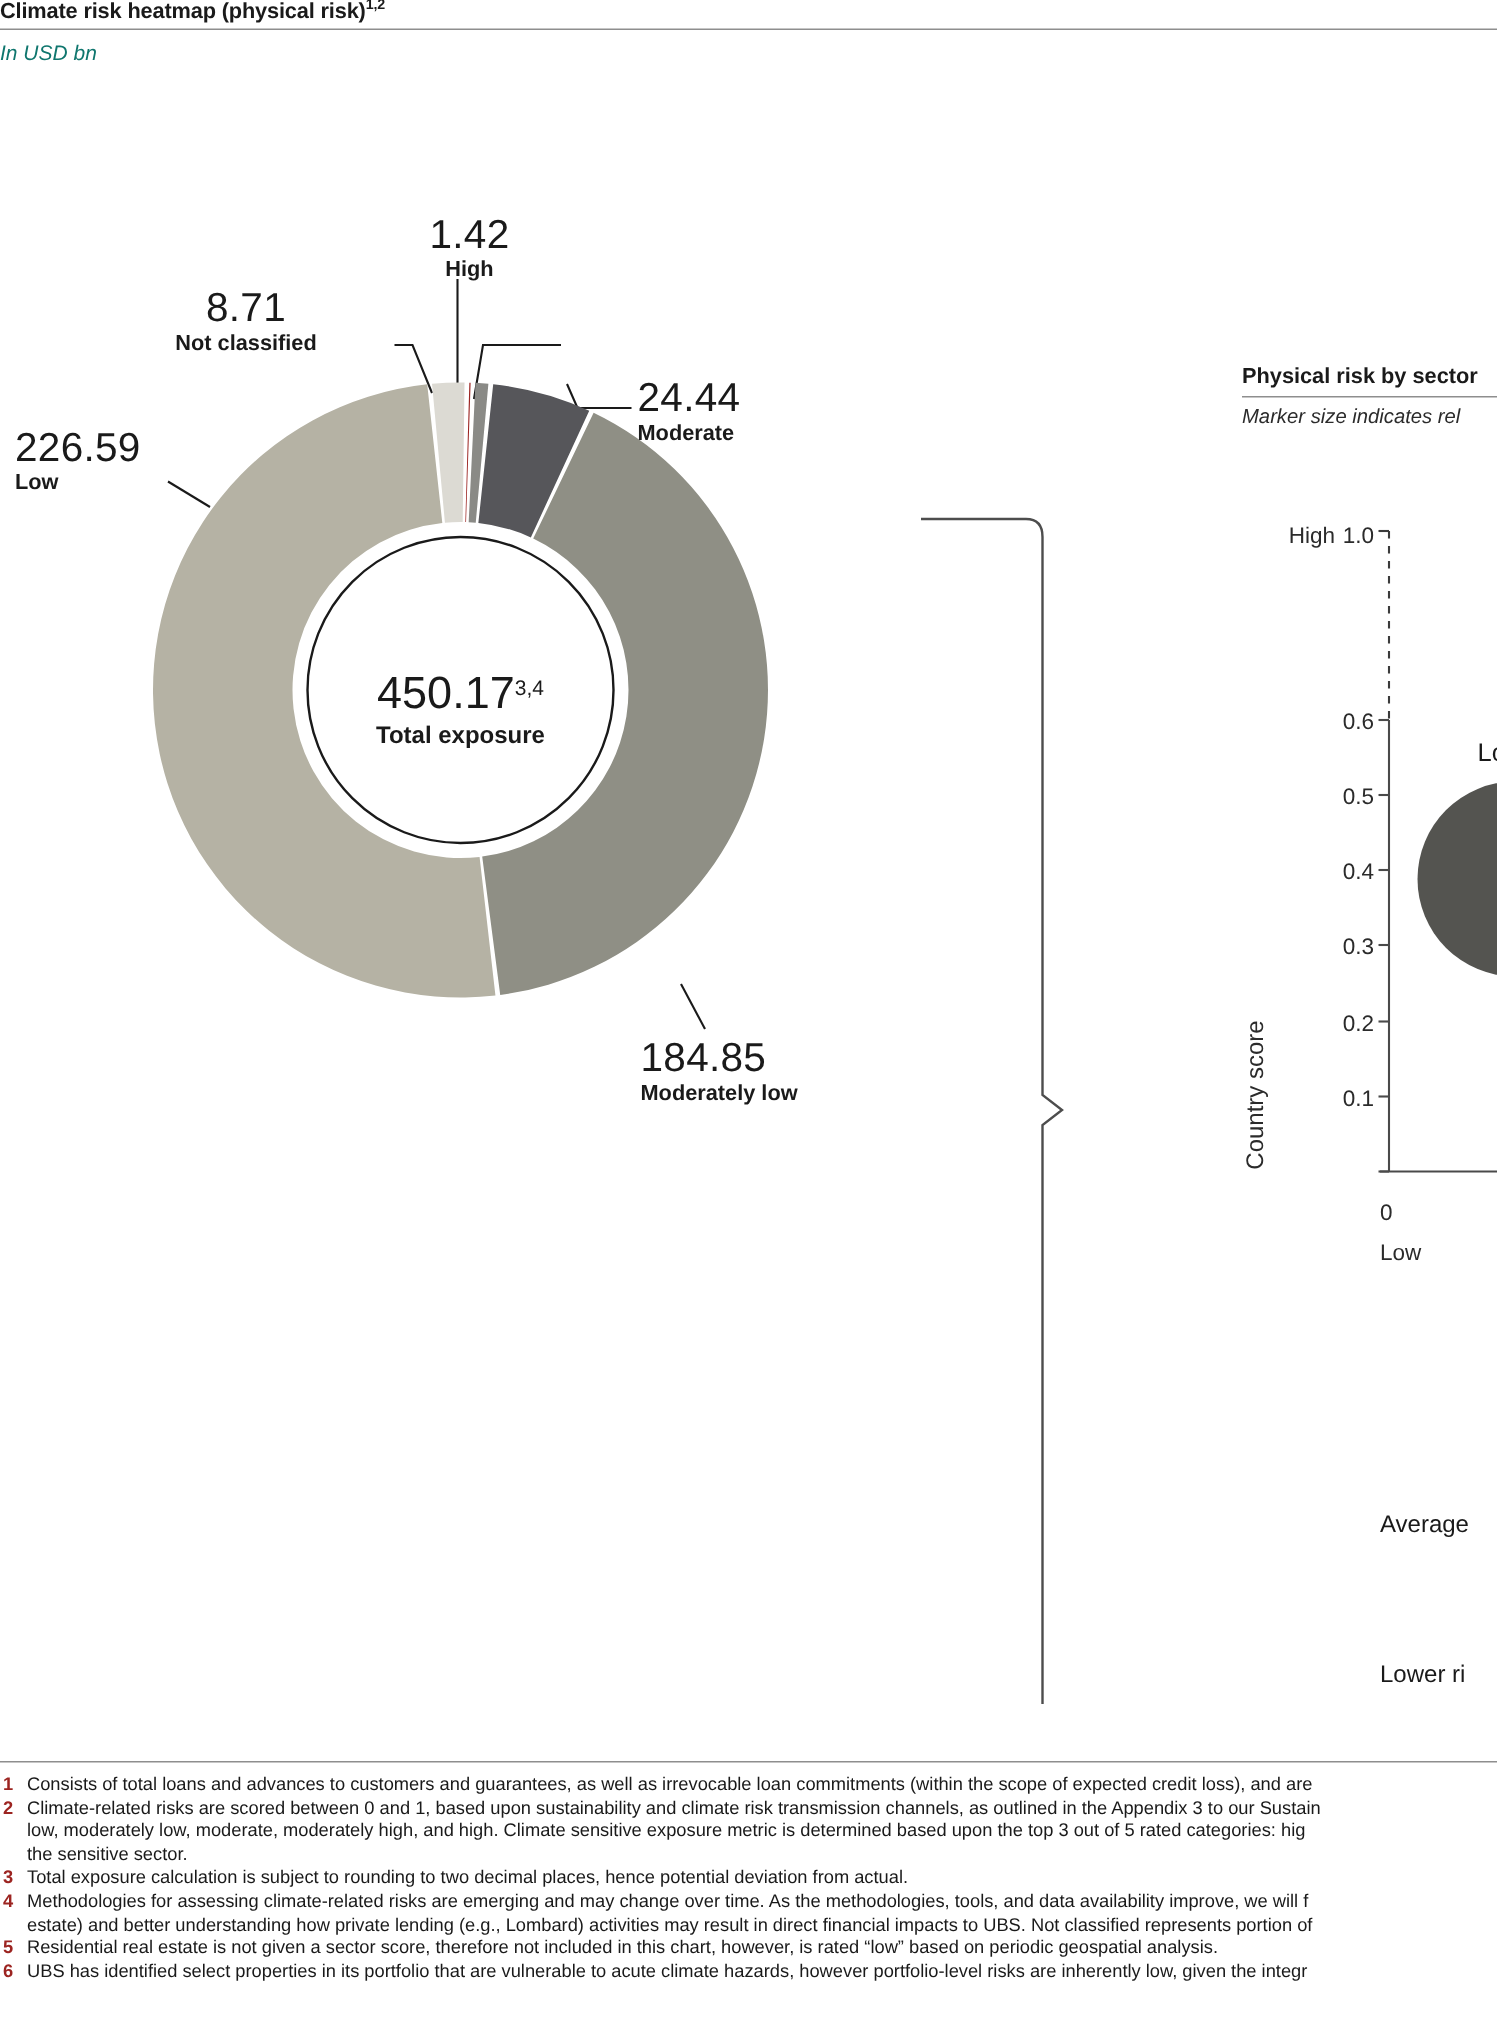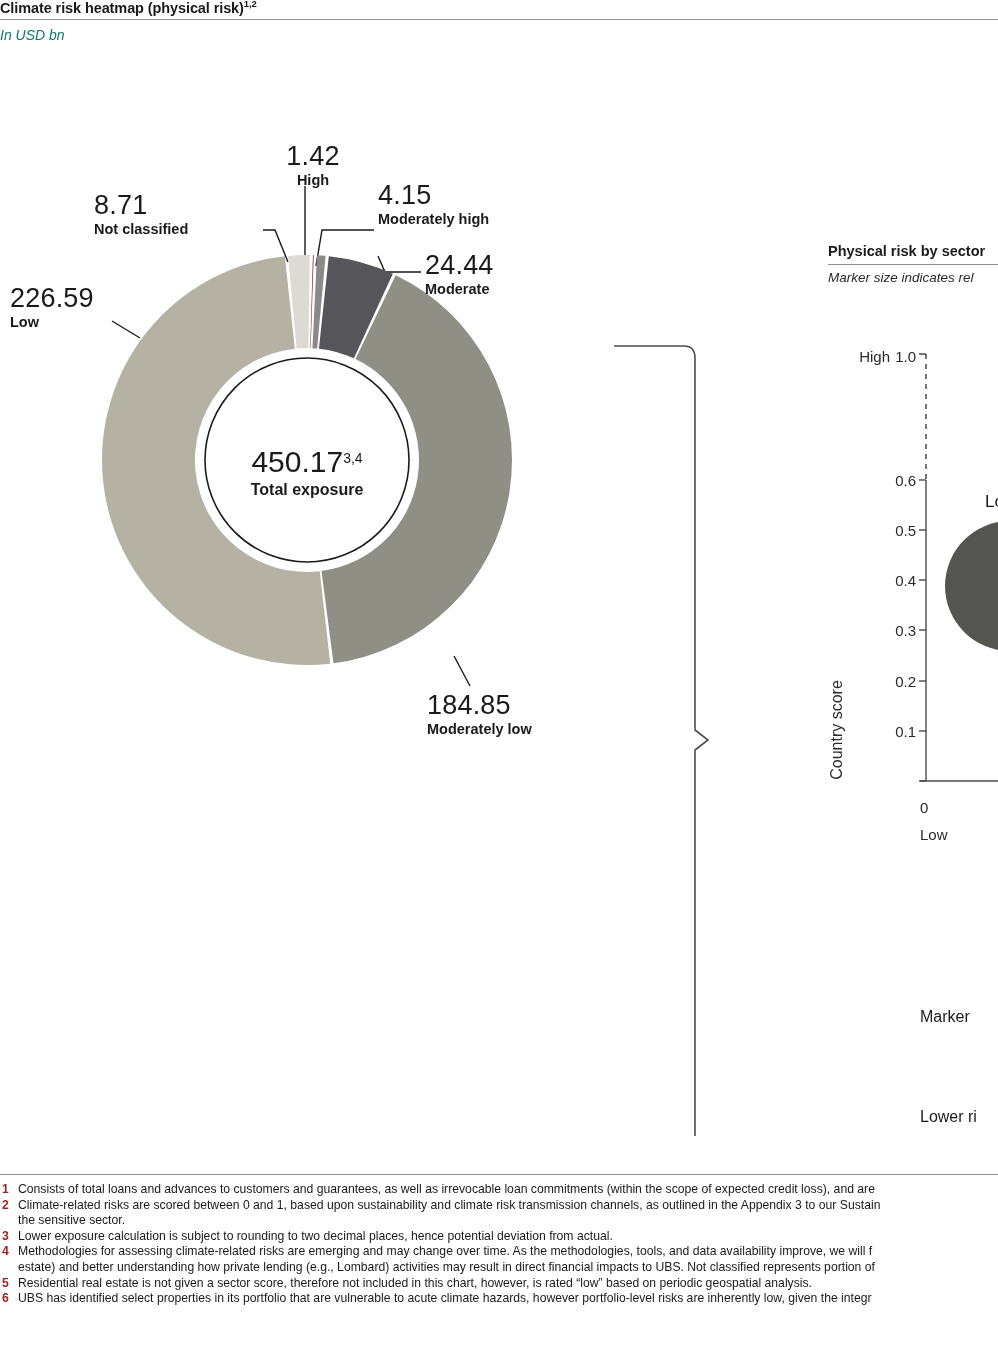--- a/index.html
+++ b/index.html
@@ -34,21 +34,21 @@
   }
 
   
   .callout{position:absolute;white-space:nowrap;}
   .callout .val{font-size:27px;line-height:30px;color:#1a1a1a;letter-spacing:0.2px;}
   .callout .cat{font-size:14.5px;font-weight:bold;line-height:18px;color:#1a1a1a;}
   .callout.right .val,.callout.right .cat{text-align:left;}
   .callout.center{text-align:center;}
 
   #co-high{left:243px;top:141px;width:140px;text-align:center;}
-  #co-notclass{left:94px;top:190px;width:190px;text-align:left;}
+  #co-notclass{left:69px;top:190px;width:190px;text-align:center;}
   #co-modhigh{left:378px;top:180px;width:230px;text-align:left;}
   #co-moderate{left:425px;top:250px;width:200px;text-align:left;}
   #co-low{left:10px;top:283px;width:170px;text-align:left;}
   #co-modlow{left:395px;top:690px;width:250px;text-align:left;margin-left:32px;}
 
   .leader{position:absolute;stroke:#1a1a1a;stroke-width:1.4;fill:none;}
   #leaders{position:absolute;left:0;top:0;width:998px;height:1160px;pointer-events:none;}
 
   
   #bracket{position:absolute;left:600px;top:330px;width:130px;height:820px;}
@@ -129,24 +129,20 @@
   <div class="callout center" id="co-high">
     <div class="val">1.42</div>
     <div class="cat">High</div>
   </div>
 
   <div class="callout" id="co-notclass">
     <div class="val">8.71</div>
     <div class="cat">Not classified</div>
   </div>
 
-  <div class="callout right" id="co-modhigh">
-    <div class="val">4.15</div>
-    <div class="cat">Moderately high</div>
-  </div>
 
   <div class="callout right" id="co-moderate">
     <div class="val">24.44</div>
     <div class="cat">Moderate</div>
   </div>
 
   <div class="callout" id="co-low">
     <div class="val">226.59</div>
     <div class="cat">Low</div>
   </div>
@@ -194,37 +190,38 @@
     <text class="ax-txt" x="96" y="347" text-anchor="end">0.2</text>
     <text class="ax-txt" x="96" y="397" text-anchor="end">0.1</text>
 
     <text class="ax-txt" x="100" y="473" text-anchor="start">0</text>
     <text class="ax-txt" x="100" y="500" text-anchor="start">Low</text>
 
     <circle cx="190" cy="246" r="65" fill="#545450"></circle>
     <text class="bubble-label" x="165" y="167" text-anchor="start">Lo</text>
   </svg>
 
-  <div id="legend-avg">Marker</div>
+  <div id="legend-avg">Average</div>
   <div id="legend-lower">Lower ri</div>
 
   <div class="rule-foot"></div>
   <div id="footnotes">
       <div class="fn">
         <span class="num">1</span>
         <span class="cont">Consists of total loans and advances to customers and guarantees, as well as irrevocable loan commitments (within the scope of expected credit loss),  and are</span>
       </div>
       <div class="fn">
         <span class="num">2</span>
         <span class="cont">Climate-related risks are scored between 0 and 1, based upon sustainability and climate risk transmission channels, as outlined in the Appendix 3 to our Sustain</span>
+        <span class="cont">low, moderately low, moderate, moderately high, and high. Climate sensitive exposure metric is determined based upon the top 3 out of 5 rated categories: hig</span>
         <span class="cont">the sensitive sector.</span>
       </div>
       <div class="fn">
         <span class="num">3</span>
-        <span class="cont">Lower exposure calculation is subject to rounding to two decimal places, hence potential deviation from actual.</span>
+        <span class="cont">Total exposure calculation is subject to rounding to two decimal places, hence potential deviation from actual.</span>
       </div>
       <div class="fn">
         <span class="num">4</span>
         <span class="cont">Methodologies for assessing climate-related risks are emerging and may change over time. As the methodologies, tools, and data availability improve, we will f</span>
         <span class="cont">estate) and better understanding how private lending (e.g., Lombard) activities may result in direct financial impacts to UBS. Not classified represents portion of</span>
       </div>
       <div class="fn">
         <span class="num">5</span>
         <span class="cont">Residential real estate is not given a sector score, therefore not included in this chart, however, is rated “low” based on periodic geospatial analysis.</span>
       </div>

